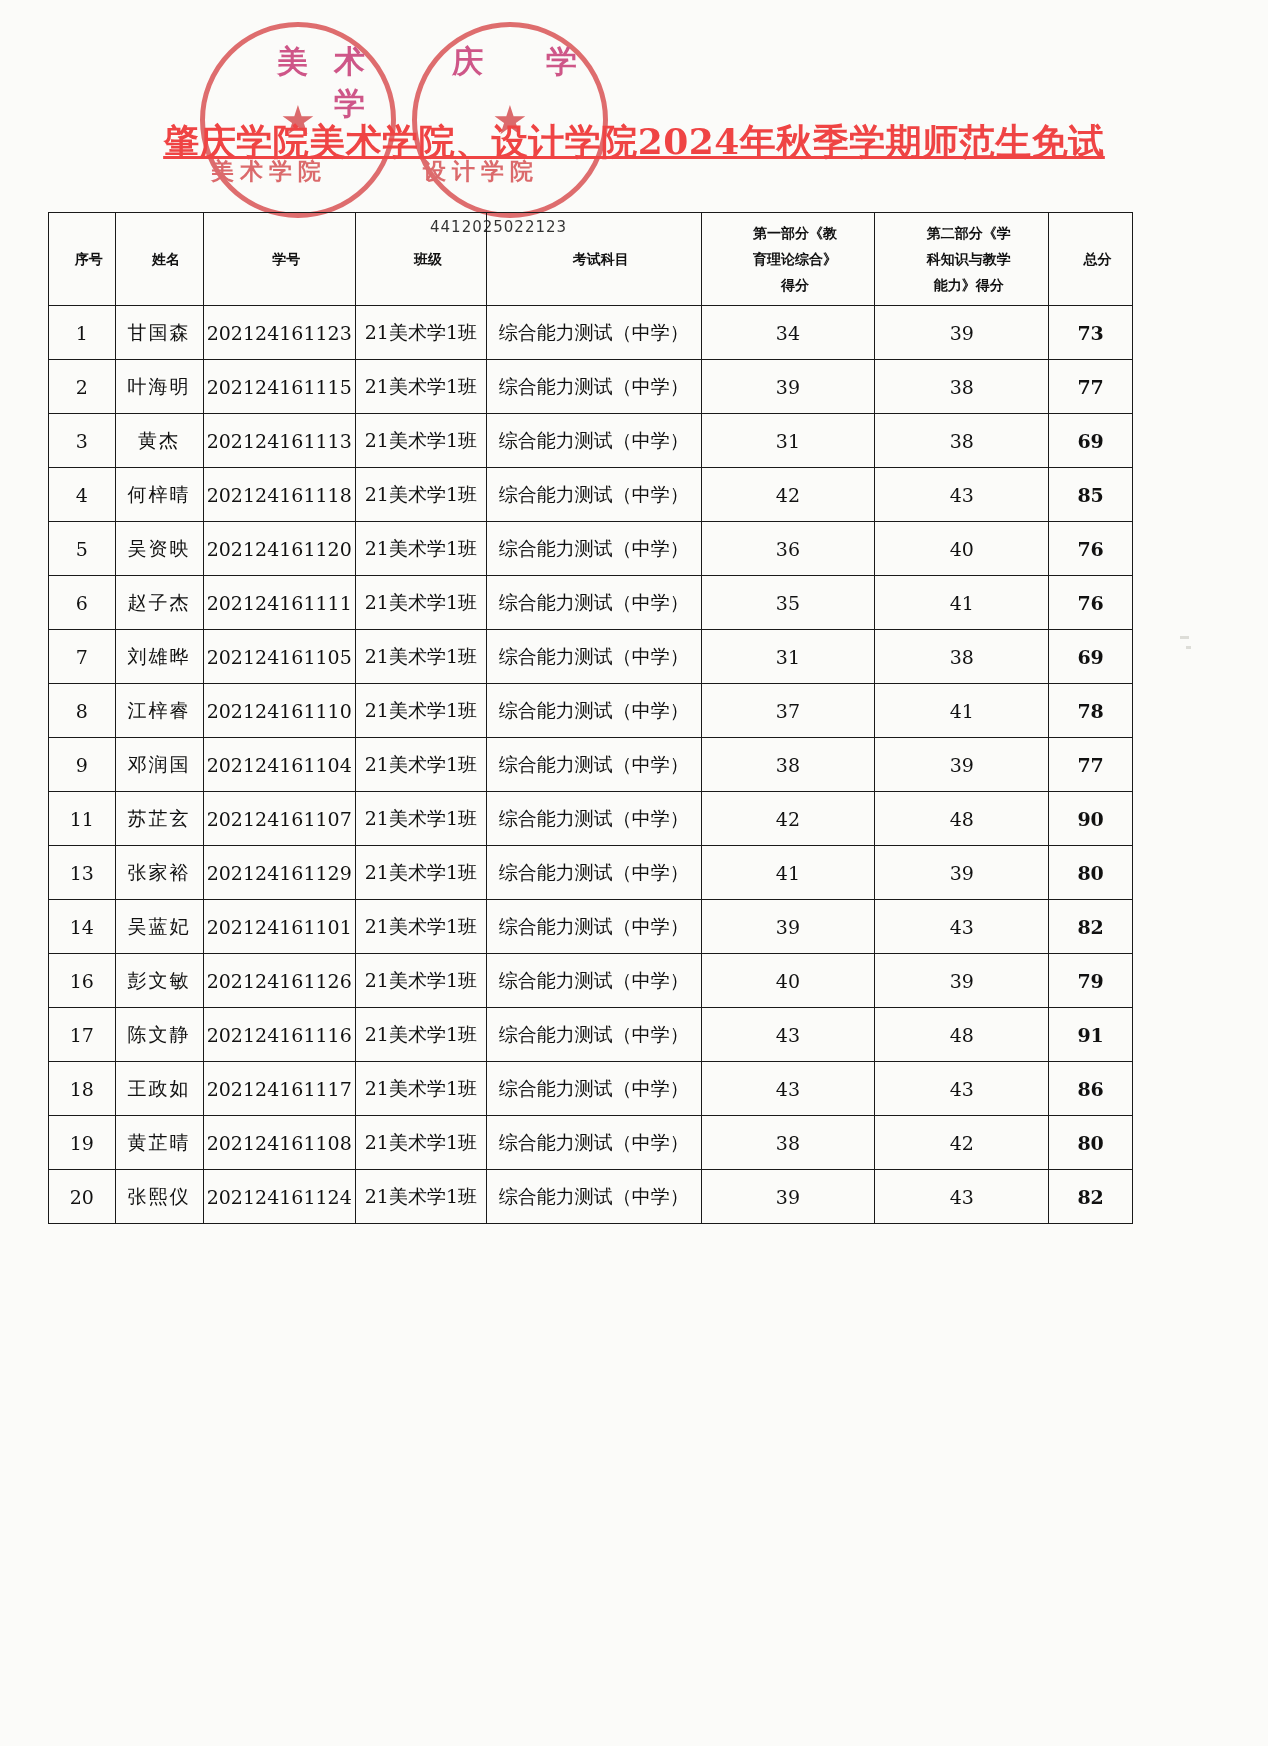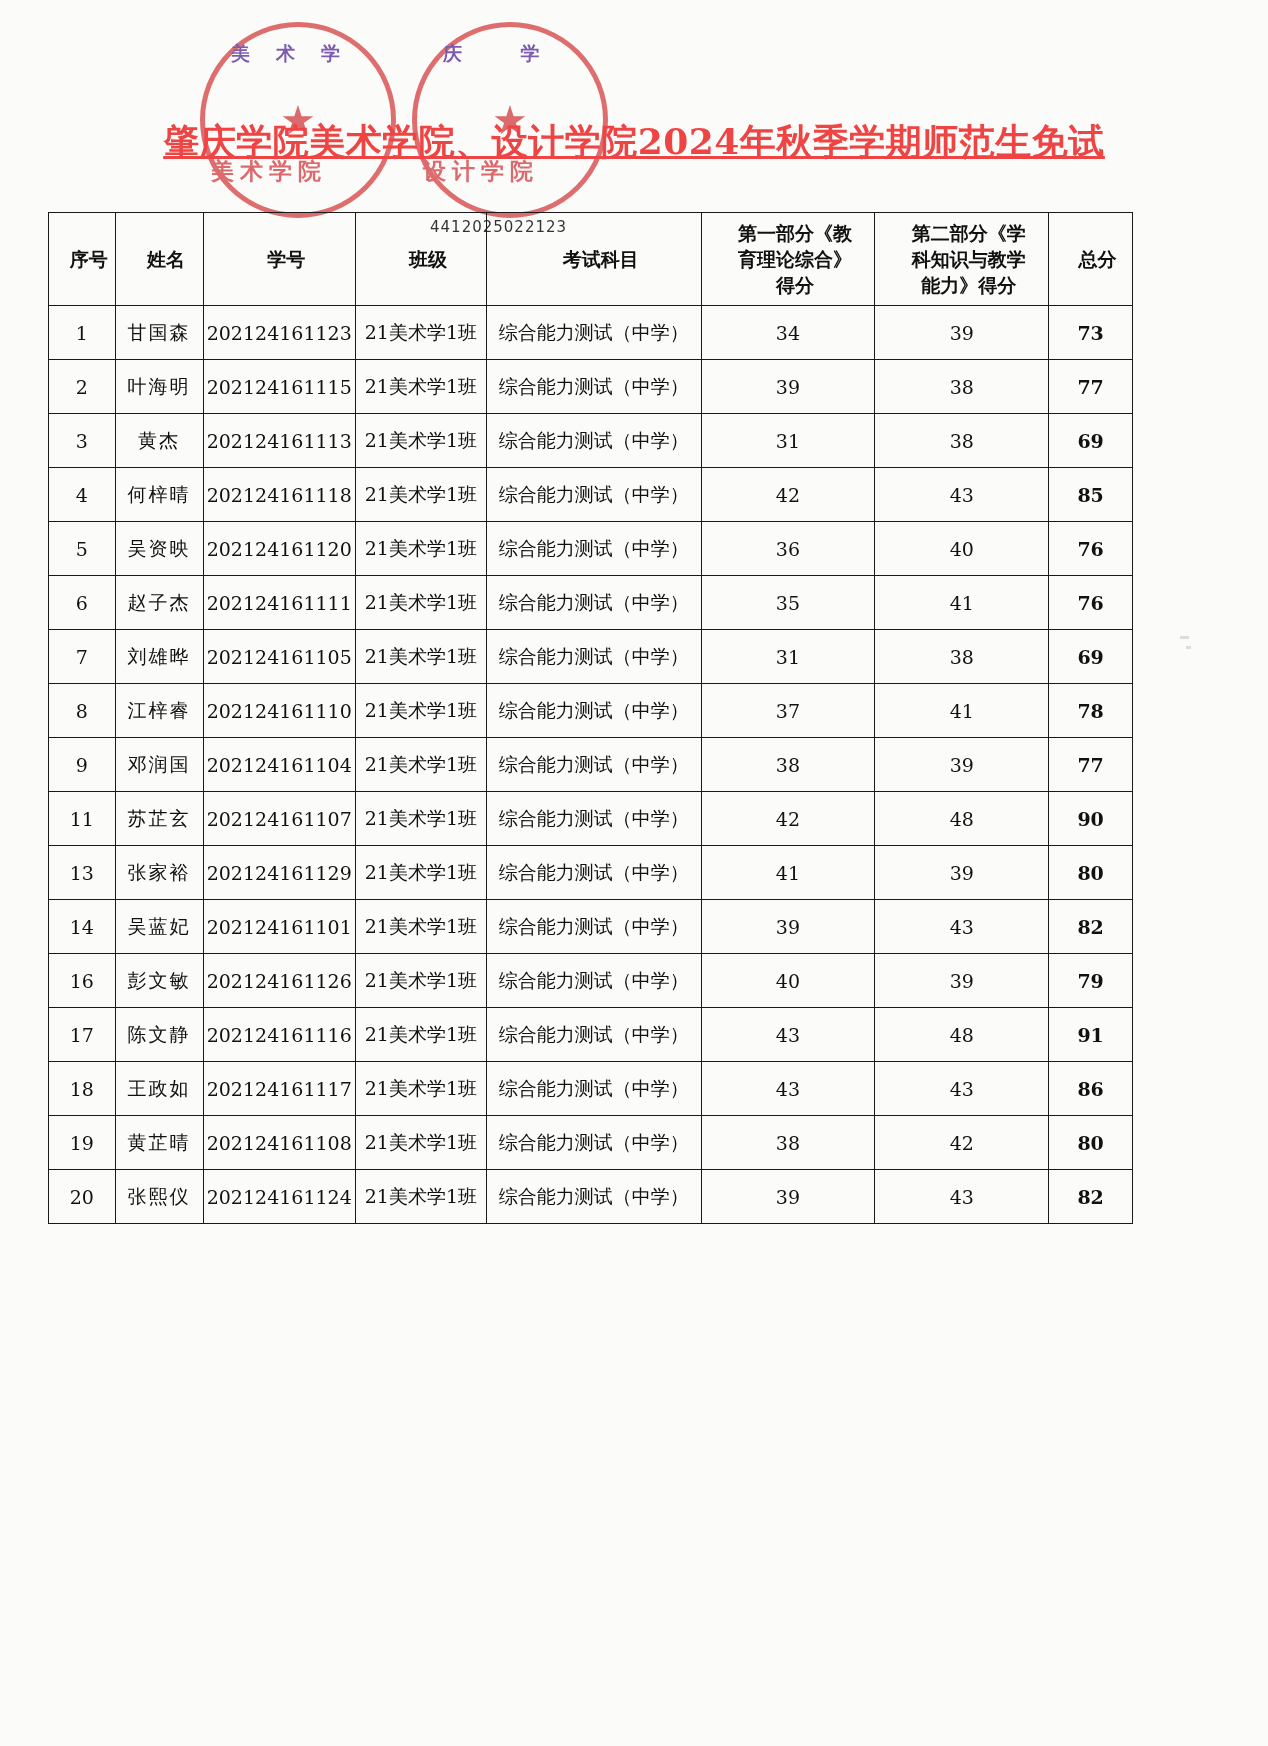--- a/index.html
+++ b/index.html
@@ -28,27 +28,27 @@
     border: 5px solid #d4373a;
     opacity: 0.72;
     color: #d4373a;
     box-sizing: border-box;
     pointer-events: none;
   }
   .stamp .arc-text {
     position: absolute;
     left: 0; right: 0;
     top: 14px;
-    text-align: left;
+    text-align: right;
     font-family: "DejaVu Serif", "Liberation Serif", serif;
     font-weight: bold;
-    font-size: 19px;
+    font-size: 31px;
     letter-spacing: 26px;
     text-indent: 26px;
-    color: #4c1d95;
+    color: #be185d;
   }
   .stamp .bottom-text {
     position: absolute;
     left: 0; right: 0;
     bottom: 26px;
     text-align: left;
     font-family: "DejaVu Serif", "Liberation Serif", serif;
     font-weight: bold;
     font-size: 23px;
     letter-spacing: 6px;
@@ -125,21 +125,21 @@
     border: 1px solid #1a1a1a;
     text-align: center;
     vertical-align: middle;
     color: #111;
     font-family: "DejaVu Serif", "Liberation Serif", serif;
     padding: 0 2px;
   }
   table.grades thead th {
     height: 92px;
     font-weight: bold;
-    font-size: 19px;
+    font-size: 14px;
     line-height: 26px;
     padding-left: 16px;
   }
   table.grades tbody td {
     height: 53px;
     font-size: 19px;
   }
   td.num, td.id {
     font-family: "DejaVu Serif", "Liberation Serif", serif;
     font-size: 19px;

